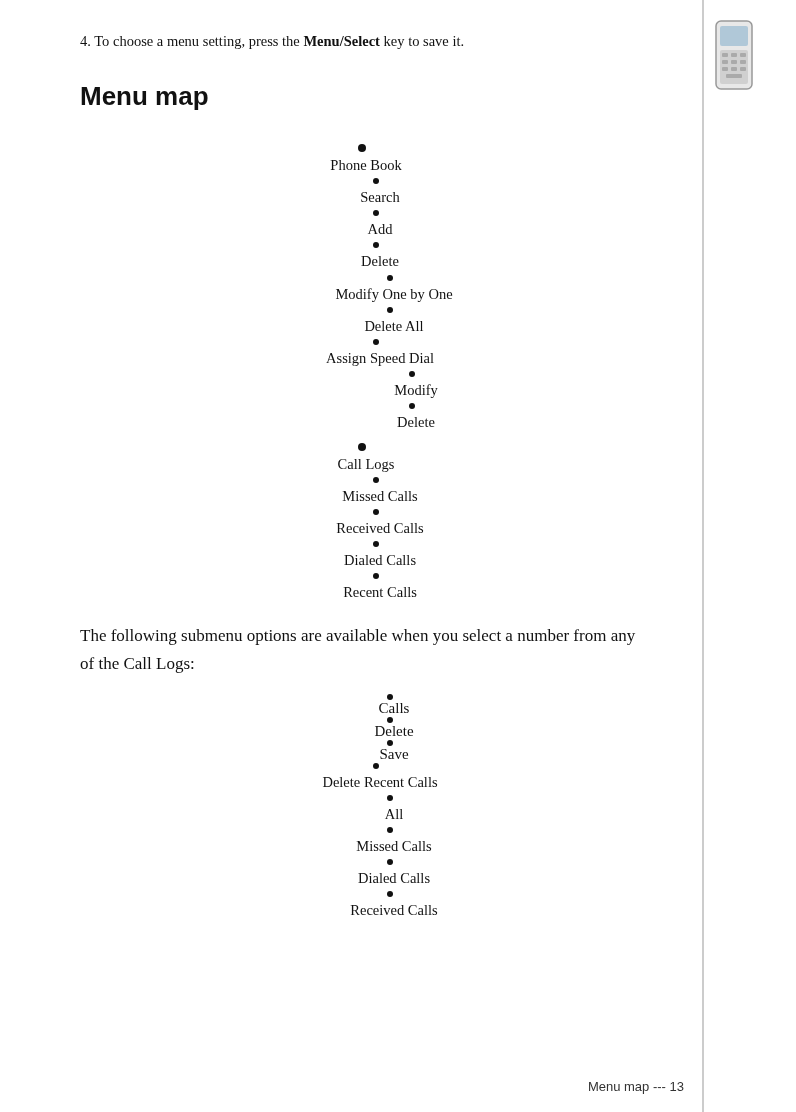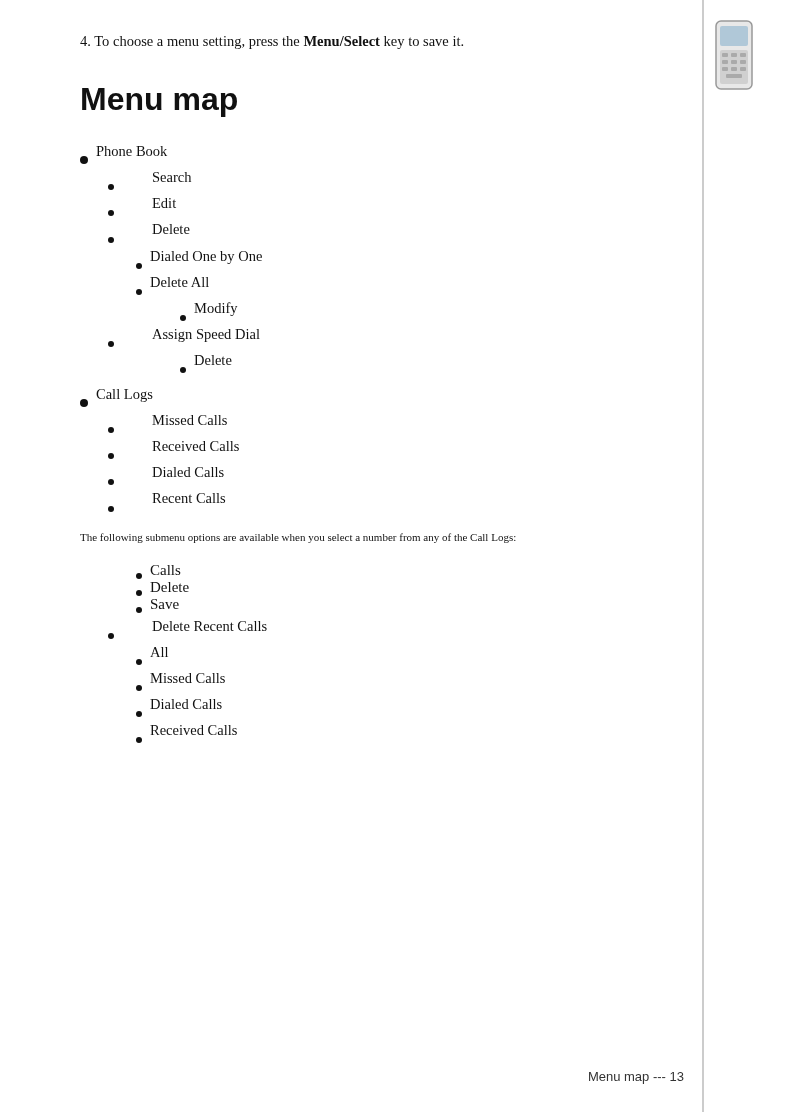--- a/index.html
+++ b/index.html
@@ -50,23 +50,23 @@
       font-size: 14.5px;
       line-height: 1.6;
       margin-bottom: 28px;
     }
 
     .intro-text strong {
       font-weight: bold;
     }
 
     .section-title {
-      font-size: 32px;
+      font-size: 26px;
       font-weight: bold;
-      margin-bottom: 20px;
+      margin-bottom: 32px;
       font-family: Arial, Helvetica, sans-serif;
     }
 
     .menu-list {
       list-style: none;
       padding: 0;
       margin: 0;
     }
 
     .menu-list li {
@@ -100,48 +100,48 @@
       height: 6px;
       border-radius: 50%;
       background: #111;
       margin-right: 8px;
       vertical-align: middle;
       flex-shrink: 0;
     }
 
     .li-row {
       display: flex;
-      align-items: flex-end;
+      align-items: center;
+      flex-direction: column;
     }
 
     .indent-1 {
       padding-left: 28px;
-      gap: 30px;
     }
 
     .indent-2 {
       padding-left: 56px;
     }
 
     .indent-3 {
       padding-left: 100px;
     }
 
     .section-gap {
     }
 
     .paragraph {
-      font-size: 11px;
+      font-size: 17px;
       line-height: 1.65;
       margin: 16px 0;
     }
 
     .footer {
       position: absolute;
-      bottom: 28px;
+      bottom: 18px;
       right: 80px;
       font-size: 13px;
       color: #333;
       font-family: Arial, Helvetica, sans-serif;
     }
   </style>
 </head>
 <body>
 
 <div class="page-container">
@@ -158,49 +158,49 @@
         <div class="li-row">
           <span class="bullet"></span>
           <span class="item-label">Phone Book</span>
         </div>
 
         <div class="li-row indent-1">
           <span class="bullet-sm"></span>
           <span>Search</span>
         </div>
 
-
-        <div class="li-row indent-1">
-          <span class="bullet-sm"></span>
-          <span>Edit</span>
-        </div>
+        <div class="li-row indent-1">
+          <span class="bullet-sm"></span>
+          <span>Add</span>
+        </div>
+
 
         <div class="li-row indent-1">
           <span class="bullet-sm"></span>
           <span>Delete</span>
         </div>
 
         <div class="li-row indent-2">
           <span class="bullet-sm"></span>
-          <span>Dialed One by One</span>
+          <span>Modify One by One</span>
         </div>
 
         <div class="li-row indent-2">
           <span class="bullet-sm"></span>
           <span>Delete All</span>
         </div>
 
+        <div class="li-row indent-1">
+          <span class="bullet-sm"></span>
+          <span>Assign Speed Dial</span>
+        </div>
+
         <div class="li-row indent-3">
           <span class="bullet-sm"></span>
           <span>Modify</span>
-        </div>
-
-        <div class="li-row indent-1">
-          <span class="bullet-sm"></span>
-          <span>Assign Speed Dial</span>
         </div>
 
 
         <div class="li-row indent-3">
           <span class="bullet-sm"></span>
           <span>Delete</span>
         </div>
       </li>
     </ul>
 

